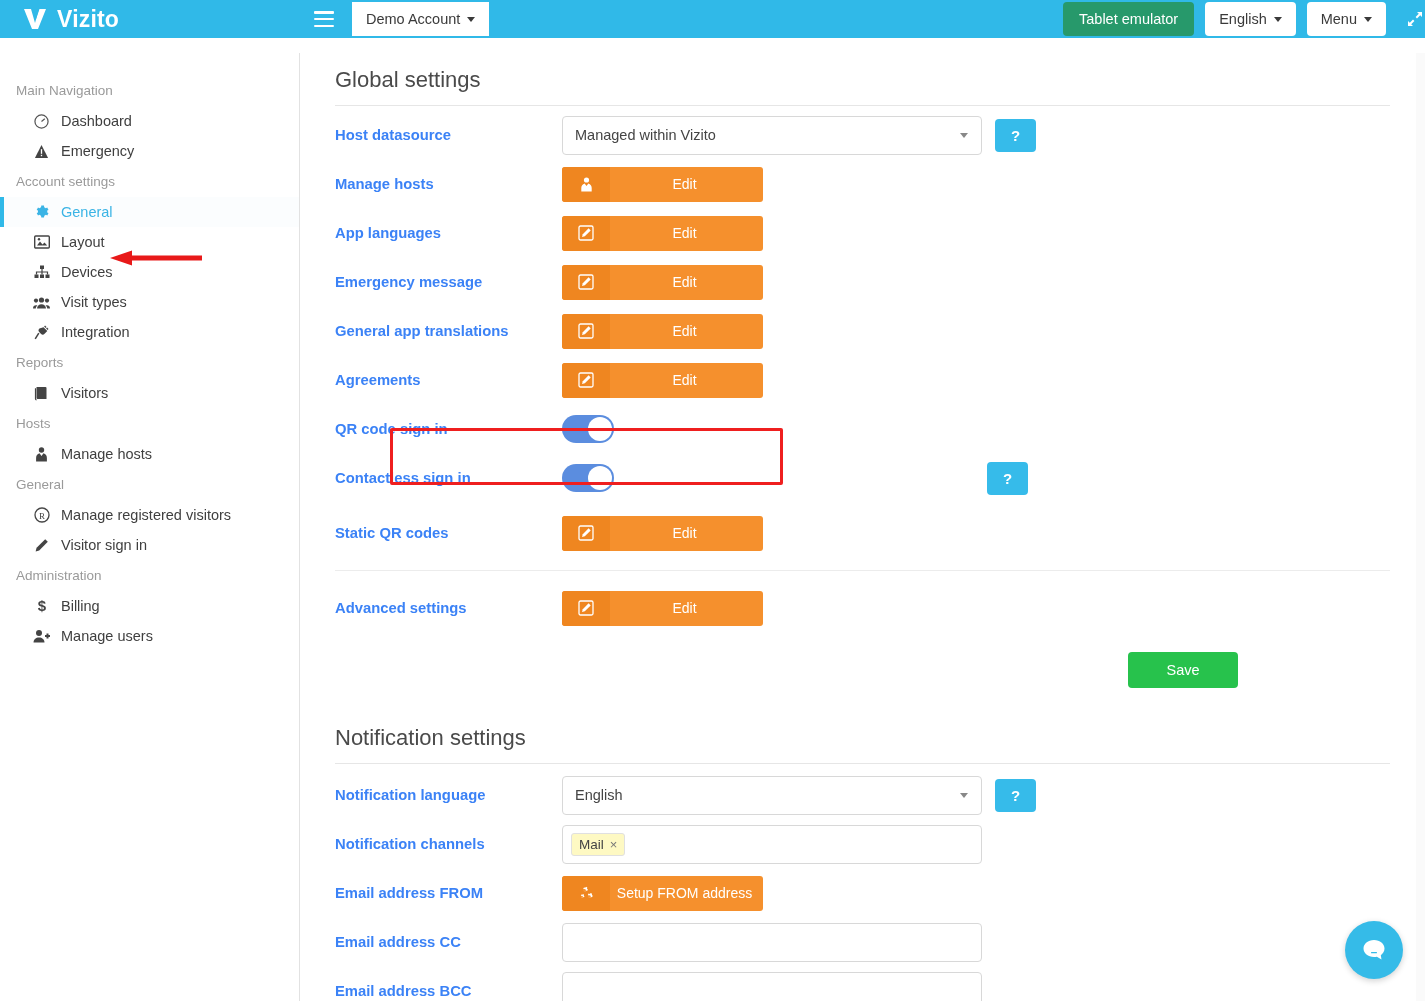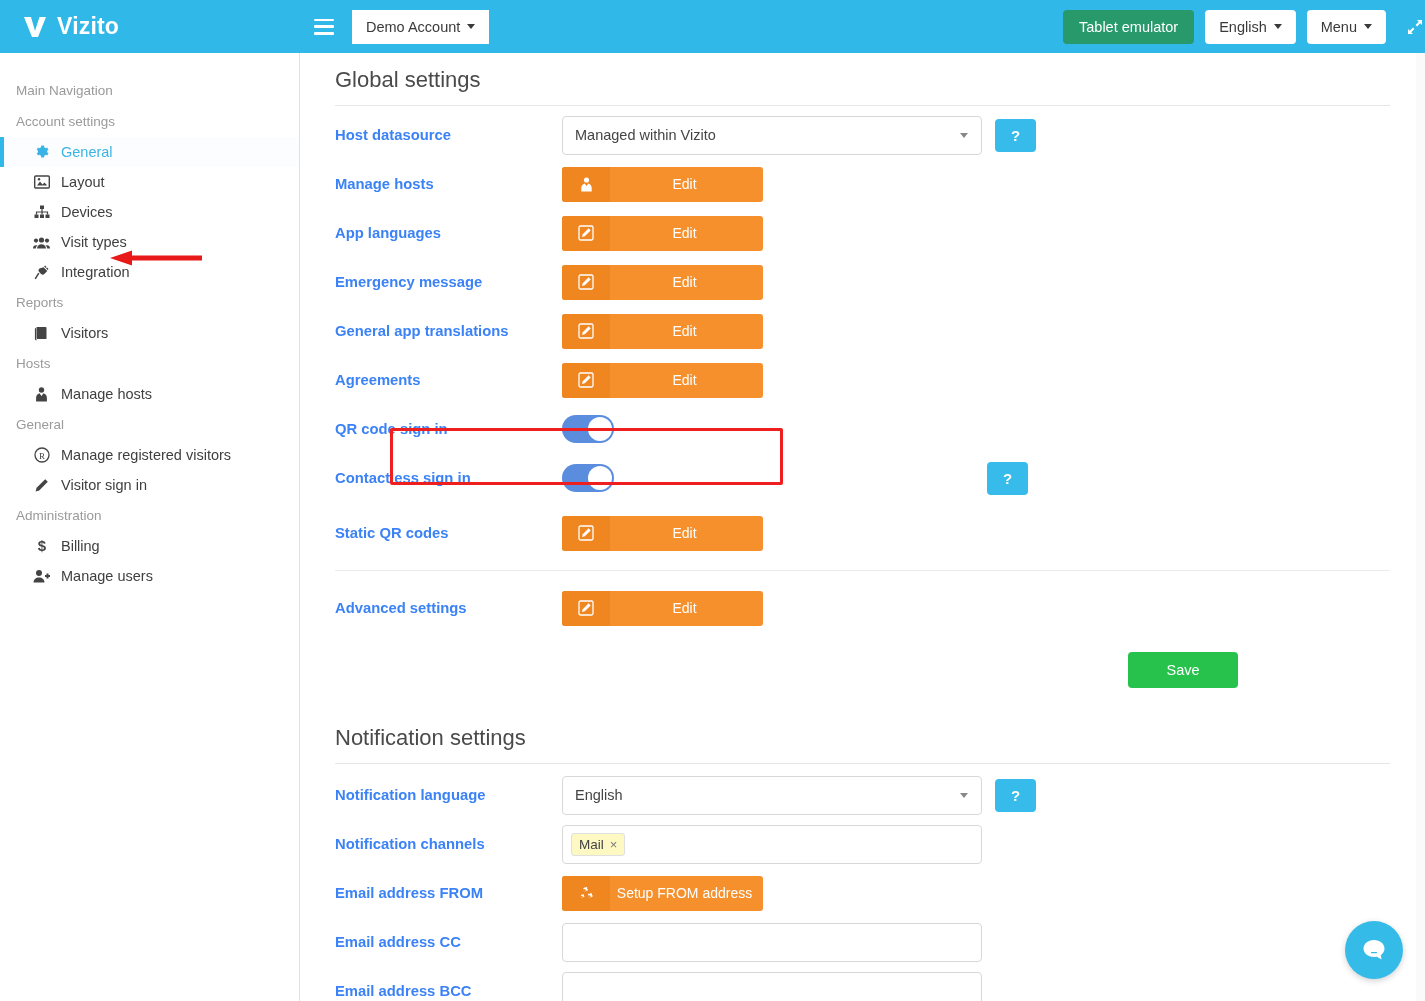--- a/index.html
+++ b/index.html
@@ -6,21 +6,21 @@
   html, body {
     width: 1425px; height: 1001px;
     font-family: "Liberation Sans", sans-serif;
     background: #ffffff;
     overflow: hidden;
   }
   body { position: relative; }
 
   
   .topbar {
-    position: absolute; left: 0; top: 0; width: 1425px; height: 53px;
+    position: absolute; left: 0; top: 0; width: 1425px; height: 38px;
     background: #30b9e8;
     display: flex; align-items: center;
   }
   .logo-zone {
     width: 300px; height: 53px; display: flex; align-items: center;
     padding-left: 22px; gap: 9px;
   }
   .logo-mark { width: 26px; height: 26px; display: block; }
   .logo-text {
     color: #ffffff; font-size: 23px; font-weight: bold; letter-spacing: .2px;
@@ -220,20 +220,39 @@
     <svg class="expand-icon" viewBox="0 0 20 20">
       <path d="M12 3 h5 v5 l-1.8-1.8 -3.2 3.2 -1.4-1.4 3.2-3.2z" fill="#fff"></path>
       <path d="M8 17 H3 v-5 l1.8 1.8 3.2-3.2 1.4 1.4 -3.2 3.2z" fill="#fff"></path>
     </svg>
   </div>
 </div>
 
 <div class="sidebar">
 
   <div class="nav-head">Main Navigation</div>
+  <div class="nav-item">
+    <span class="ico">
+      <svg width="15" height="15" viewBox="0 0 16 16">
+          <circle cx="8" cy="8" r="7" fill="none" stroke="#555" stroke-width="1.3"></circle>
+          <path d="M8 8 L11.5 5" stroke="#555" stroke-width="1.3" fill="none"></path>
+        </svg>
+    </span>
+    <span>Dashboard</span>
+  </div>
+  <div class="nav-item">
+    <span class="ico">
+      <svg width="15" height="15" viewBox="0 0 16 16">
+          <path d="M8 1 L15 15 H1 Z" fill="#444"></path>
+          <rect x="7.3" y="5.5" width="1.4" height="5" fill="#fff"></rect>
+          <rect x="7.3" y="11.5" width="1.4" height="1.5" fill="#fff"></rect>
+        </svg>
+    </span>
+    <span>Emergency</span>
+  </div>
 
   <div class="nav-head">Account settings</div>
   <div class="nav-item active">
     <span class="ico">
       <svg width="16" height="16" viewBox="0 0 16 16">
           <path fill="#3bb4e5" d="M8 5.2a2.8 2.8 0 100 5.6 2.8 2.8 0 000-5.6zm6.5 3.9l-1.3-.7a5.4 5.4 0 000-1.8l1.3-.7-1.3-2.3-1.4.6a5.4 5.4 0 00-1.6-.9L10 1.5H7.3L7 3.3a5.4 5.4 0 00-1.6.9L4 3.6 2.7 5.9l1.3.7a5.4 5.4 0 000 1.8l-1.3.7L4 11.4l1.4-.6a5.4 5.4 0 001.6.9l.3 1.8H10l.3-1.8a5.4 5.4 0 001.6-.9l1.4.6 1.2-2.3z"></path>
         </svg>
     </span>
     <span>General</span>
   </div>

